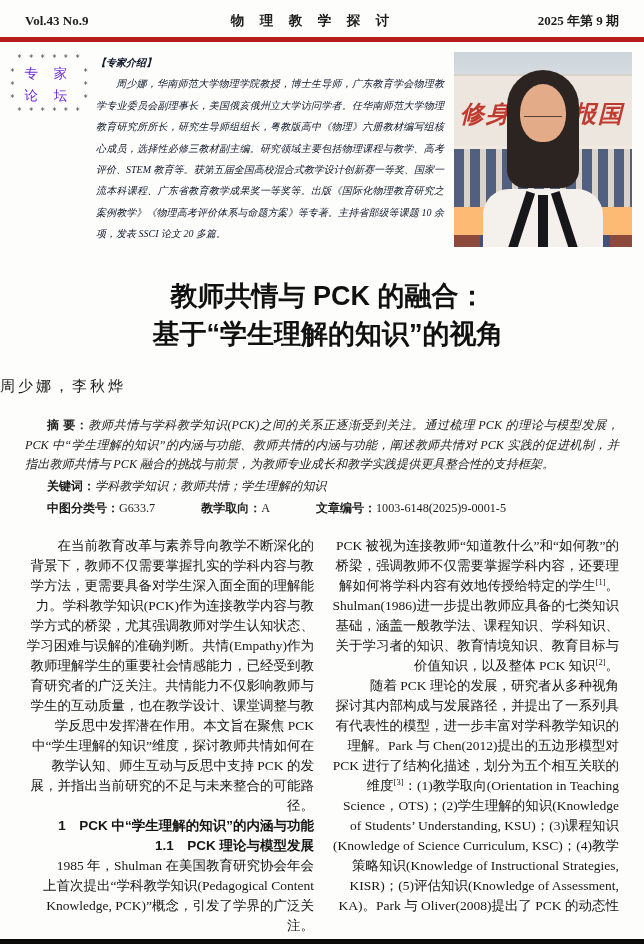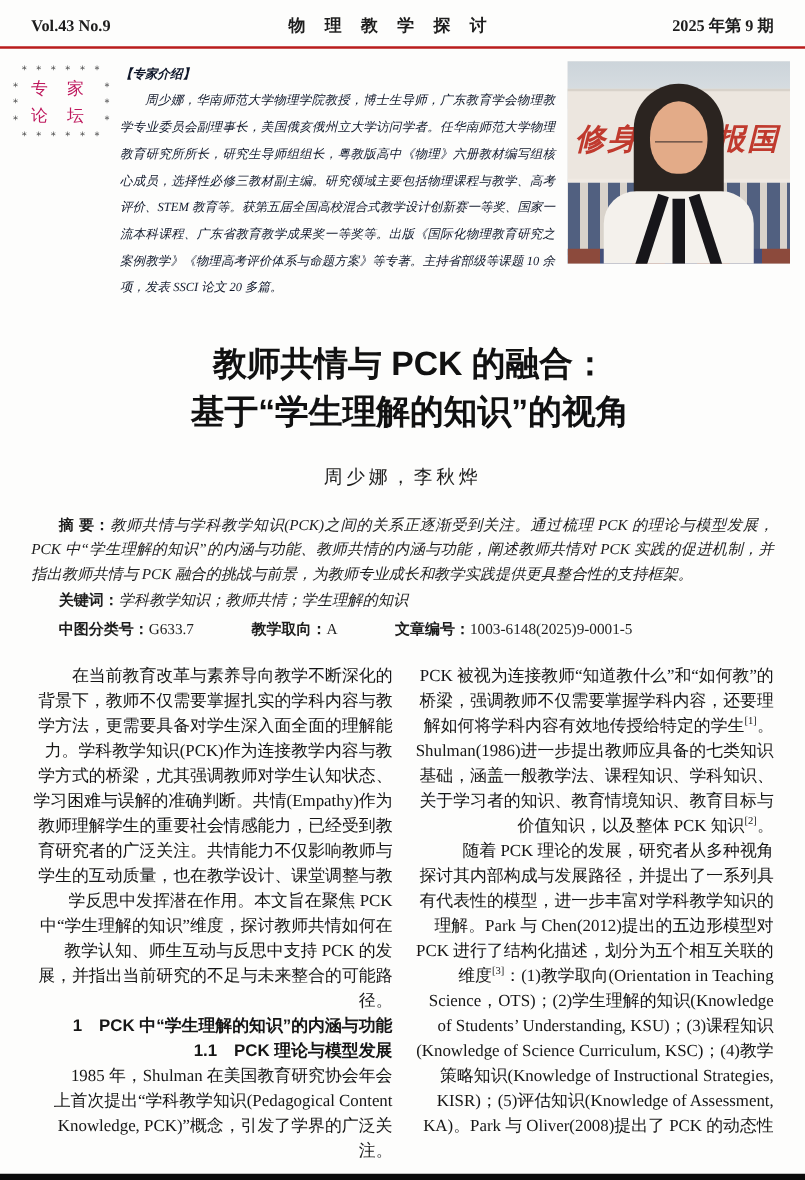--- a/index.html
+++ b/index.html
@@ -3,45 +3,45 @@
 <meta charset="utf-8">
 <style>
   html,body{margin:0;padding:0;background:#ffffff;}
   .page{
     position:relative;width:644px;height:944px;margin:0 auto;background:#fdfdfc;
     font-family:"Liberation Serif","DejaVu Serif",serif;color:#1d1d1d;overflow:hidden;
   }
   
   .jheader{
     display:flex;justify-content:space-between;align-items:baseline;
-    padding:12px 25px 7px 25px;border-bottom:2px solid #b91c1c;
+    padding:12px 25px 7px 25px;border-bottom:5px solid #b91c1c;
     font-size:13px;font-weight:bold;
   }
   .jheader .center{letter-spacing:0.45em;font-size:13.5px;}
   
   .expert-row{display:flex;padding:10px 12px 0 10px;}
   .forum-box{
     width:78px;flex:0 0 78px;margin-top:2px;display:flex;flex-direction:column;
     align-items:center;font-size:8px;color:#3a3a3a;
   }
   .fb-strip{font-family:"DejaVu Sans Mono",monospace;letter-spacing:1px;line-height:9px;}
   .fb-mid{display:flex;align-items:center;width:100%;justify-content:space-between;}
   .fb-v{white-space:pre;line-height:13px;font-family:"DejaVu Sans Mono",monospace;}
   .fb-text{
-    text-align:center;font-size:13.5px;color:#be185d;line-height:22px;
-    font-family:Liberation Serif, serif;letter-spacing:6px;
+    text-align:center;font-size:13.5px;color:#6d28d9;line-height:22px;
+    font-family:Liberation Sans, sans-serif;letter-spacing:6px;
   }
   .expert-text{
     flex:1;margin:0 10px 0 8px;font-size:10px;line-height:21.4px;
     font-style:italic;text-align:justify;color:#0f172a;
   }
   .expert-text .intro-label{font-weight:bold;font-style:italic;display:block;}
   .expert-text .bio{text-indent:2em;margin:0;}
   
-  .photo{position:relative;flex:0 0 178px;width:178px;height:162px;overflow:hidden;background:#e5e5e5;}
+  .photo{position:relative;flex:0 0 178px;width:178px;height:195px;overflow:hidden;background:#fdba74;}
   .ph-sky{position:absolute;top:0;left:0;right:0;height:38px;background:linear-gradient(#ccd4da,#dde2e5);}
   .ph-facade{position:absolute;top:22px;left:0;right:0;height:72px;background:#ece6df;border-top:2px solid #d8d2ca;}
   .ph-char{
     position:absolute;top:46px;font-size:24px;color:#c03a2e;font-weight:bold;
     font-style:italic;letter-spacing:2px;z-index:2;
   }
   .ph-char.left{left:6px;}
   .ph-char.right{right:8px;}
   .ph-windows{
     position:absolute;top:94px;left:0;right:0;height:58px;
@@ -56,21 +56,21 @@
   .ph-body{position:absolute;bottom:0;left:29px;width:120px;height:58px;border-radius:26px 26px 0 0;background:#f4f1ec;z-index:3;}
   .ph-trim{position:absolute;top:2px;width:9px;height:60px;background:#17161a;}
   .ph-trim.l{left:34px;transform:rotate(18deg);}
   .ph-trim.r{right:34px;transform:rotate(-18deg);}
   .ph-collar{position:absolute;top:6px;left:55px;width:10px;height:52px;background:#17161a;}
   
   .title{
     margin-top:30px;text-align:center;font-family:"Liberation Sans","DejaVu Sans",sans-serif;
     font-weight:bold;font-size:27px;line-height:38px;color:#111;padding-left:12px;
   }
-  .authors{margin-top:24px;text-align:center;font-size:15px;letter-spacing:3px;}
+  .authors{margin-top:24px;font-size:15px;letter-spacing:3px;}
   .affil{margin-top:20px;text-align:center;font-size:13.5px;}
   
   .abs-block{margin:20px 25px 0 25px;font-size:12.2px;line-height:19.6px;}
   .abs{font-style:italic;text-align:justify;text-indent:1.8em;margin:0;}
   .abs .lbl,.kw .lbl,.meta .lbl{font-weight:bold;font-style:normal;font-family:"Liberation Sans","DejaVu Sans",sans-serif;font-size:12px;}
   .kw{font-style:italic;margin:2px 0 0 1.8em;}
   .meta{display:flex;margin:3px 0 0 1.8em;font-style:normal;}
   .meta .seg{margin-right:46px;}
   .meta .seg:last-child{margin-right:0;}
   

